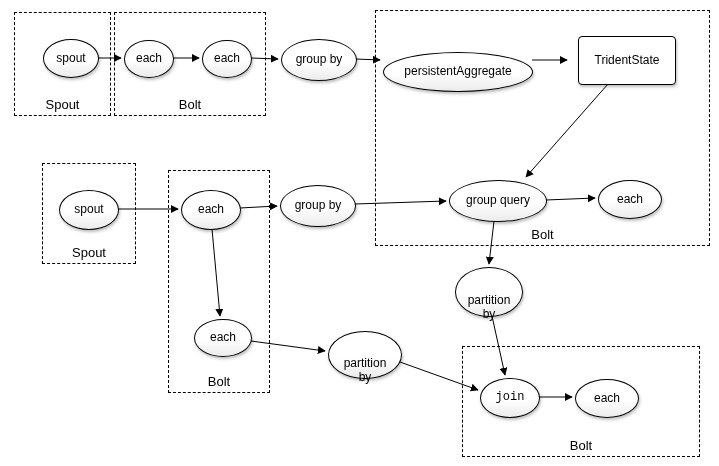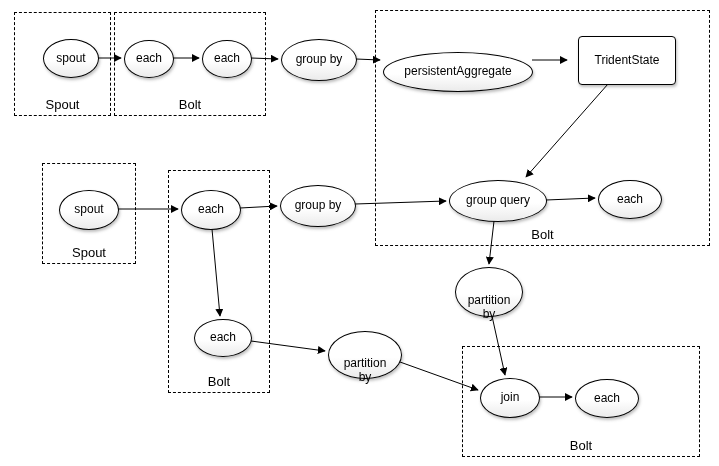--- a/index.html
+++ b/index.html
@@ -58,21 +58,21 @@
   #n-pa{left:383px;top:52px;width:148px;height:38px;}
   #n-trident{left:570px;top:36px;width:96px;height:47px;}
   #n-statequery{left:449px;top:180px;width:96px;height:40px;}
   #n-each2{left:598px;top:180px;width:62px;height:37px;}
   #n-pb2{left:455px;top:267px;width:66px;height:48px;}
   #n-spout2{left:59px;top:190px;width:58px;height:38px;}
   #n-each3{left:181px;top:190px;width:58px;height:38px;}
   #n-groupby2{left:280px;top:185px;width:74px;height:40px;}
   #n-each4{left:194px;top:319px;width:56px;height:36px;}
   #n-pb1{left:328px;top:331px;width:72px;height:46px;}
-  #n-join{left:480px;top:378px;width:58px;height:38px;}
+  #n-join{left:480px;top:378px;width:58px;height:38px;font-family:Liberation Mono, monospace;}
   #n-each5{left:575px;top:379px;width:62px;height:37px;}
 </style>
 </head>
 <body>
 
 <div class="stage">
 
   <div class="group-box" id="box-spout1">
     <span class="group-label">Spout</span>
   </div>

